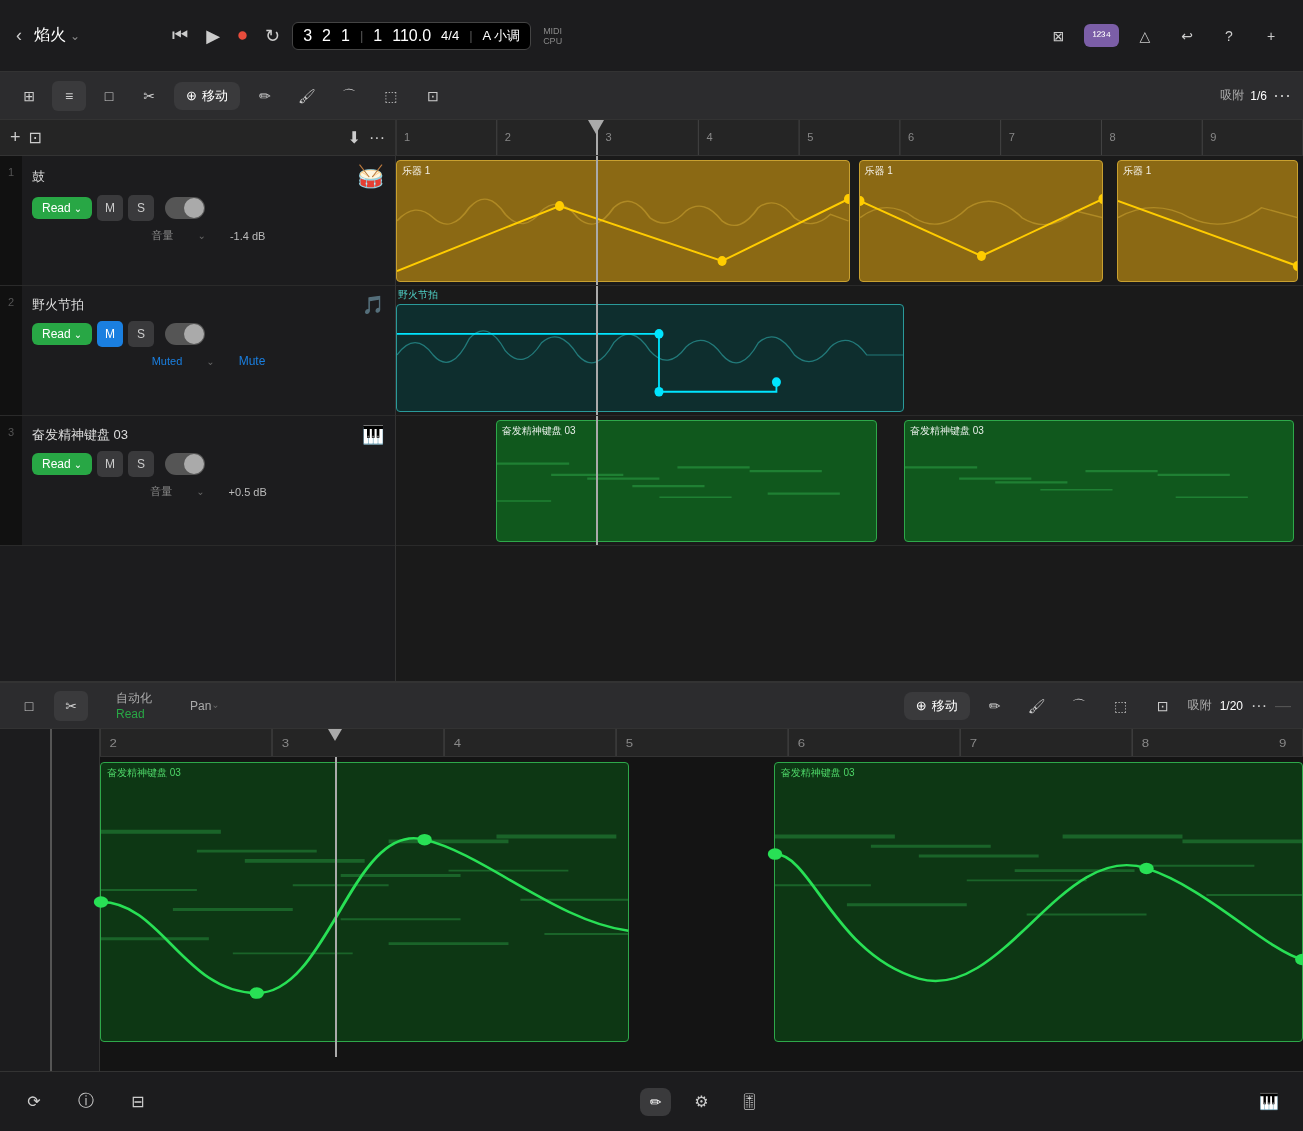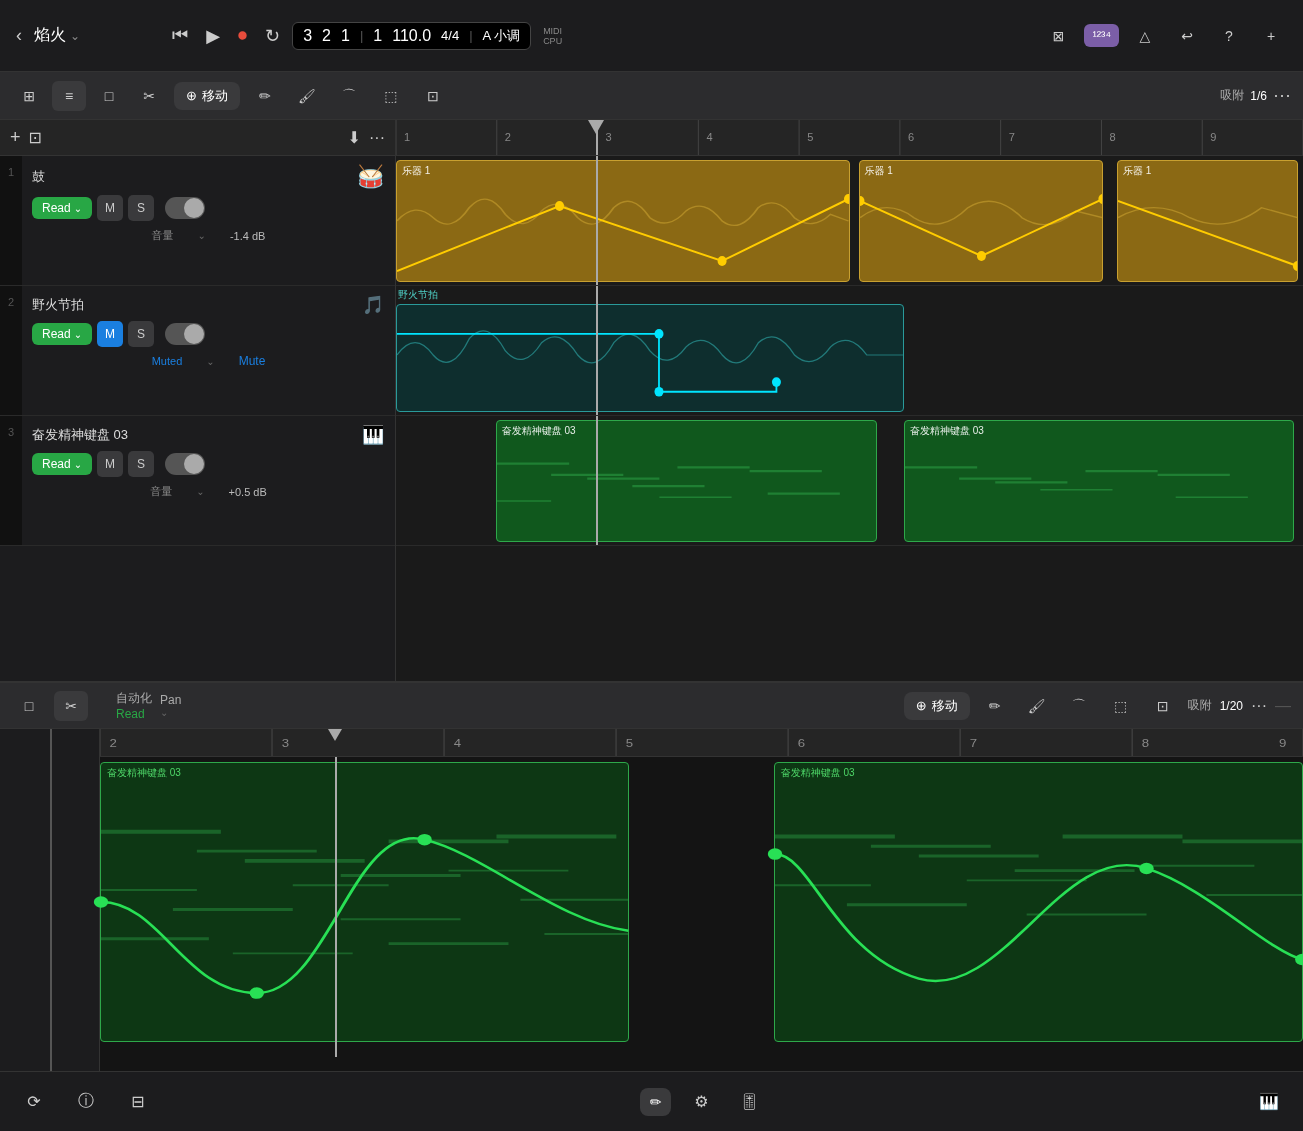--- a/index.html
+++ b/index.html
@@ -559,21 +559,21 @@
 
     <div class="bottom-toolbar">
       <div class="tool-btn">□</div>
       <div class="tool-btn active">✂</div>
 
       <div style="display:flex;flex-direction:column;margin-left:20px;">
         <span class="automation-label">自动化</span>
         <span class="automation-mode">Read</span>
       </div>
 
-      <div style="display:flex;flex-direction:column;margin-left:0;">
+      <div style="display:flex;flex-direction:row;margin-left:30px;">
         <span class="param-type">Pan</span>
         <span style="font-size:10px;color:#666">⌄</span>
       </div>
 
       <div style="margin-left:auto;display:flex;align-items:center;gap:8px;">
         <div class="move-btn">
           <span>⊕</span>
           <span>移动</span>
         </div>
         <div class="tool-btn">✏</div>

